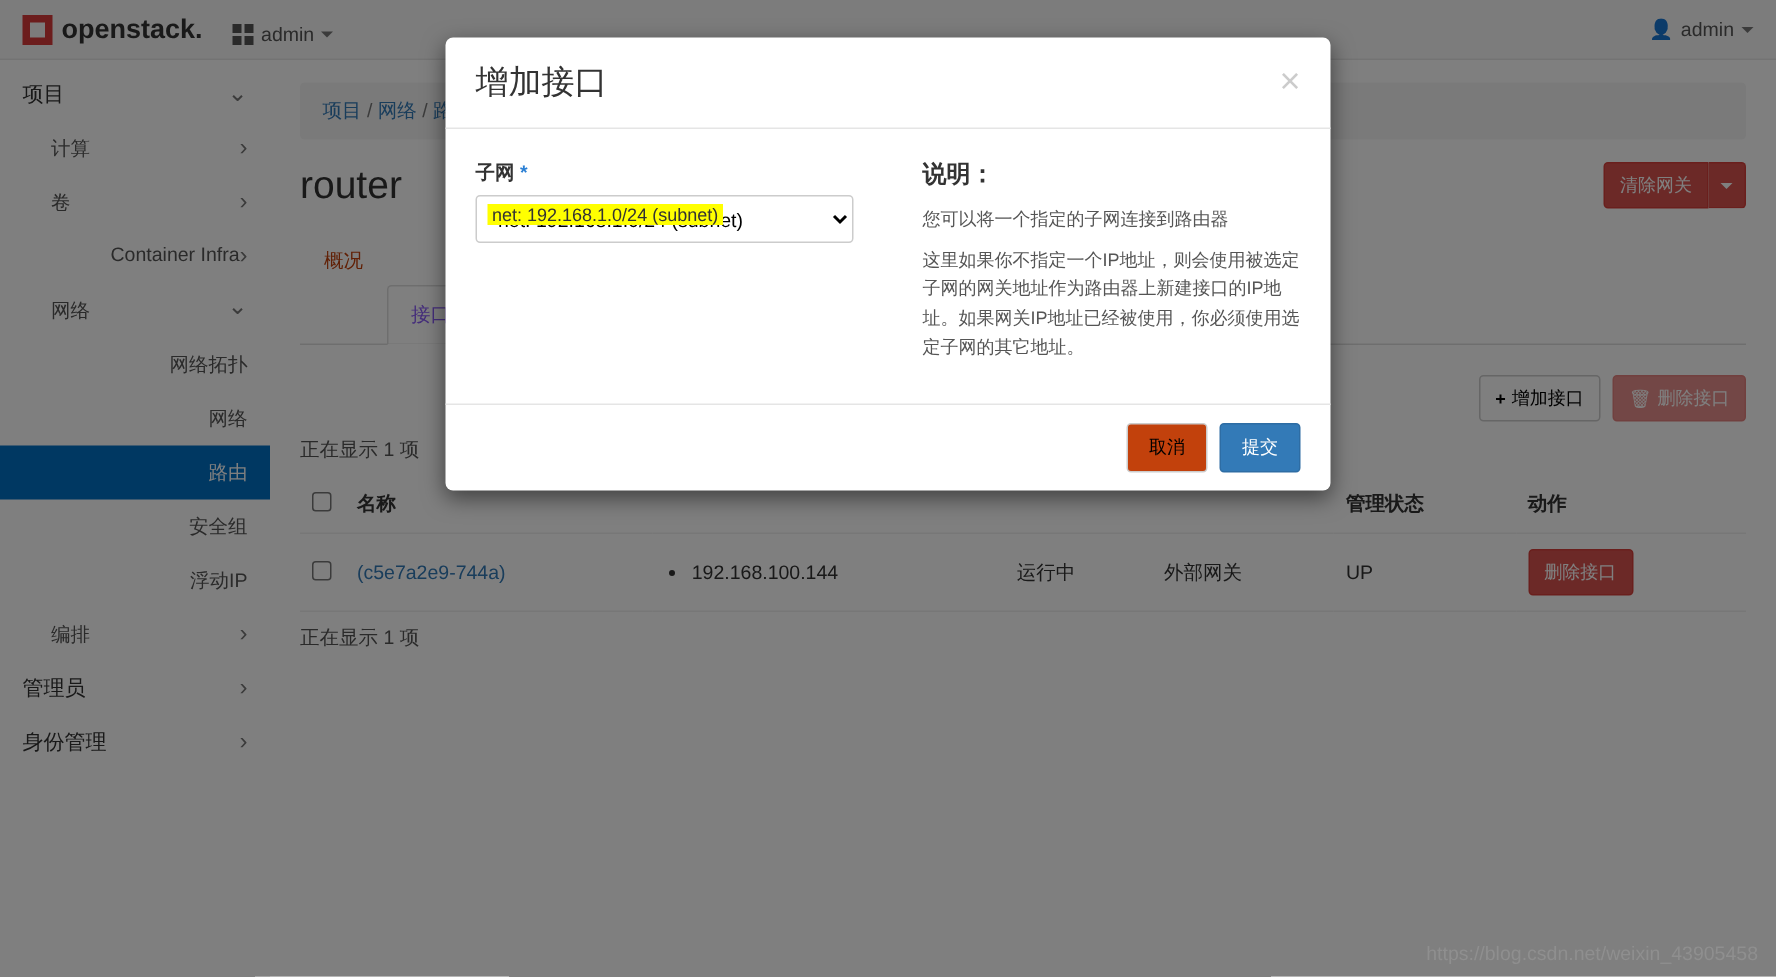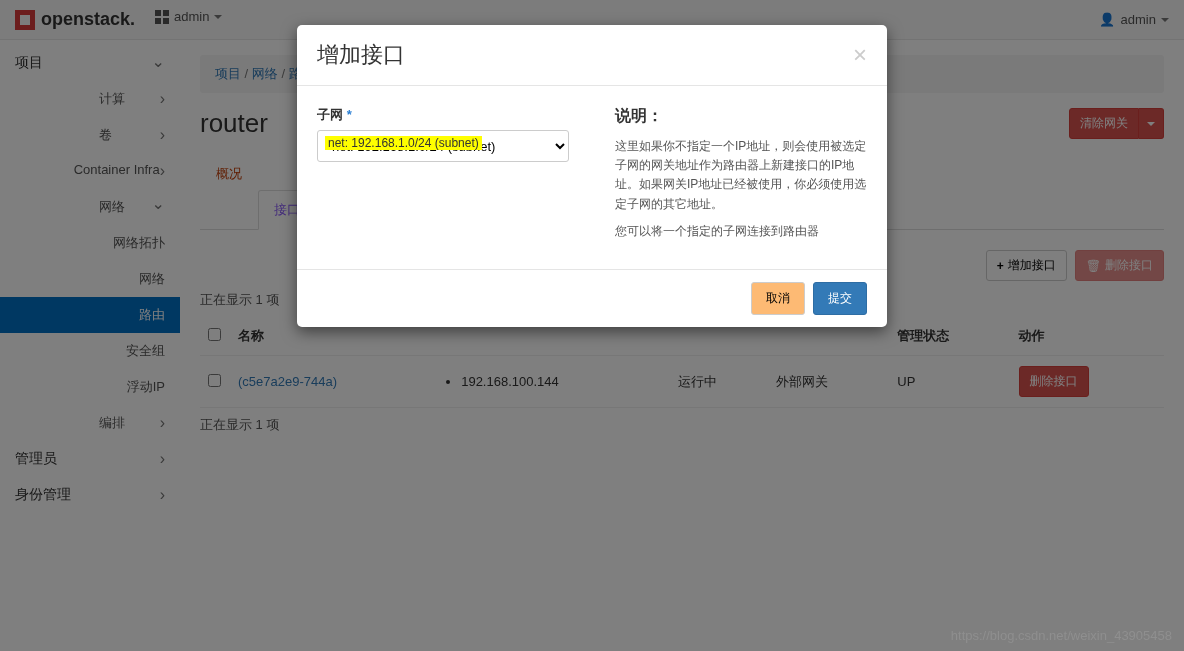--- a/index.html
+++ b/index.html
@@ -1,33 +1,33 @@
 <!DOCTYPE html>
 <html><head>
   <meta charset="utf-8">
   <style>
     * { box-sizing: border-box; margin: 0; padding: 0; }
     body { font-family: "Helvetica Neue", Helvetica, Arial, sans-serif; font-size: 13px; color: #333; background: #fff; width: 1184px; height: 651px; overflow: hidden; position: relative; }
     
     .topbar { height: 40px; background: #f8f8f8; border-bottom: 1px solid #e7e7e7; display: flex; align-items: center; padding: 0 15px; justify-content: space-between; }
-    .topbar-left { display: flex; align-items: flex-start; gap: 20px; }
+    .topbar-left { display: flex; align-items: flex-end; gap: 20px; }
     .logo { display: flex; align-items: center; gap: 6px; font-size: 18px; font-weight: bold; color: #333; }
     .logo-icon { width: 20px; height: 20px; background: #d93b3b; position: relative; }
     .logo-icon::after { content: ""; position: absolute; inset: 5px; background: #f8f8f8; }
     .domain-sel { display: flex; align-items: center; gap: 5px; color: #555; cursor: pointer; }
     .blocks-icon { display: inline-block; width: 14px; height: 14px; background: linear-gradient(#555,#555) 0 0/6px 6px no-repeat, linear-gradient(#555,#555) 8px 0/6px 6px no-repeat, linear-gradient(#555,#555) 0 8px/6px 6px no-repeat, linear-gradient(#555,#555) 8px 8px/6px 6px no-repeat; }
     .topbar-right { display: flex; align-items: center; gap: 5px; color: #555; cursor: pointer; }
     .caret { display: inline-block; width: 0; height: 0; border-left: 4px solid transparent; border-right: 4px solid transparent; border-top: 4px solid #777; }
     
     .layout { display: flex; height: calc(100% - 40px); }
     .sidebar { width: 180px; padding-top: 5px; }
     .side-item { display: flex; align-items: center; justify-content: space-between; padding: 9px 15px; color: #333; cursor: pointer; font-size: 13px; }
     .side-item.root { font-size: 14px; }
     .side-sub { display: flex; justify-content: flex-end; padding: 9px 15px 9px 0; color: #555; cursor: pointer; }
-    .side-sub.tier2 { justify-content: space-between; padding-left: 99px; }
+    .side-sub.tier2 { justify-content: space-between; padding-left: 34px; }
     .side-sub.tier1 { padding-left: 45px; }
     .side-sub.tier0 { padding-right: 15px; }
     .side-sub.active { background: #0071c5; color: #fff; }
     .chev { font-size: 12px; color: #777; }
     .chev.down::before { content: "⌄"; font-size: 16px; line-height: 10px; }
     .chev.right::before { content: "›"; font-size: 16px; }
     
     .main { flex: 1; padding: 15px 20px; background: #fff; }
     .breadcrumb { background: #f5f5f5; padding: 10px 15px; border-radius: 3px; font-size: 13px; color: #777; margin-bottom: 15px; }
     .breadcrumb a { color: #337ab7; text-decoration: none; }
@@ -66,21 +66,21 @@
     .form-label { display: block; font-weight: bold; font-size: 13px; margin-bottom: 6px; }
     .req { color: #2a7fd4; }
     .help-icon { display: inline-block; width: 13px; height: 13px; border-radius: 50%; background: #999; color: #fff; font-size: 10px; text-align: center; line-height: 13px; font-weight: bold; }
     .form-control { width: 100%; padding: 6px 10px; border: 1px solid #ccc; border-radius: 3px; font-size: 13px; height: 32px; }
     select.form-control { background: #fff; }
     .highlighted { background: #ffff00; display: inline-block; padding: 0 3px; }
     .desc-title { font-size: 16px; margin-bottom: 10px; }
     .desc-text { font-size: 12px; color: #555; line-height: 1.6; margin-bottom: 8px; }
     .modal-footer { padding: 12px 20px; border-top: 1px solid #e5e5e5; display: flex; justify-content: flex-end; gap: 8px; }
     .btn.primary { background: #337ab7; border-color: #2e6da4; color: #fff; padding: 7px 14px; }
-    .btn.default { background: #fdba74; border-color: #ccc; padding: 7px 14px; }
+    .btn.default { background: #c2410c; border-color: #ccc; padding: 7px 14px; }
     
     .watermark { position: absolute; bottom: 8px; right: 12px; color: rgba(150,150,150,0.7); font-size: 13px; z-index: 200; }
   </style>
 </head>
 <body>
 
 <div class="topbar">
   <div class="topbar-left">
     <div class="logo">
       <span class="logo-icon"></span>
@@ -230,22 +230,22 @@
         <div style="position:relative">
           <select class="form-control">
             <option>net: 192.168.1.0/24 (subnet)</option>
           </select>
           <span class="highlighted" style="position:absolute;left:8px;top:6px;pointer-events:none;font-size:12px">net: 192.168.1.0/24 (subnet)</span>
         </div>
       </div>
     </div>
     <div class="modal-right">
       <h3 class="desc-title">说明：</h3>
+      <p class="desc-text">您可以将一个指定的子网连接到路由器</p>
       <p class="desc-text">这里如果你不指定一个IP地址，则会使用被选定子网的网关地址作为路由器上新建接口的IP地址。如果网关IP地址已经被使用，你必须使用选定子网的其它地址。</p>
-      <p class="desc-text">您可以将一个指定的子网连接到路由器</p>
     </div>
   </div>
   <div class="modal-footer">
     <button class="btn default">取消</button>
     <button class="btn primary">提交</button>
   </div>
 </div>
 
 <div class="watermark">https://blog.csdn.net/weixin_43905458</div>
 

